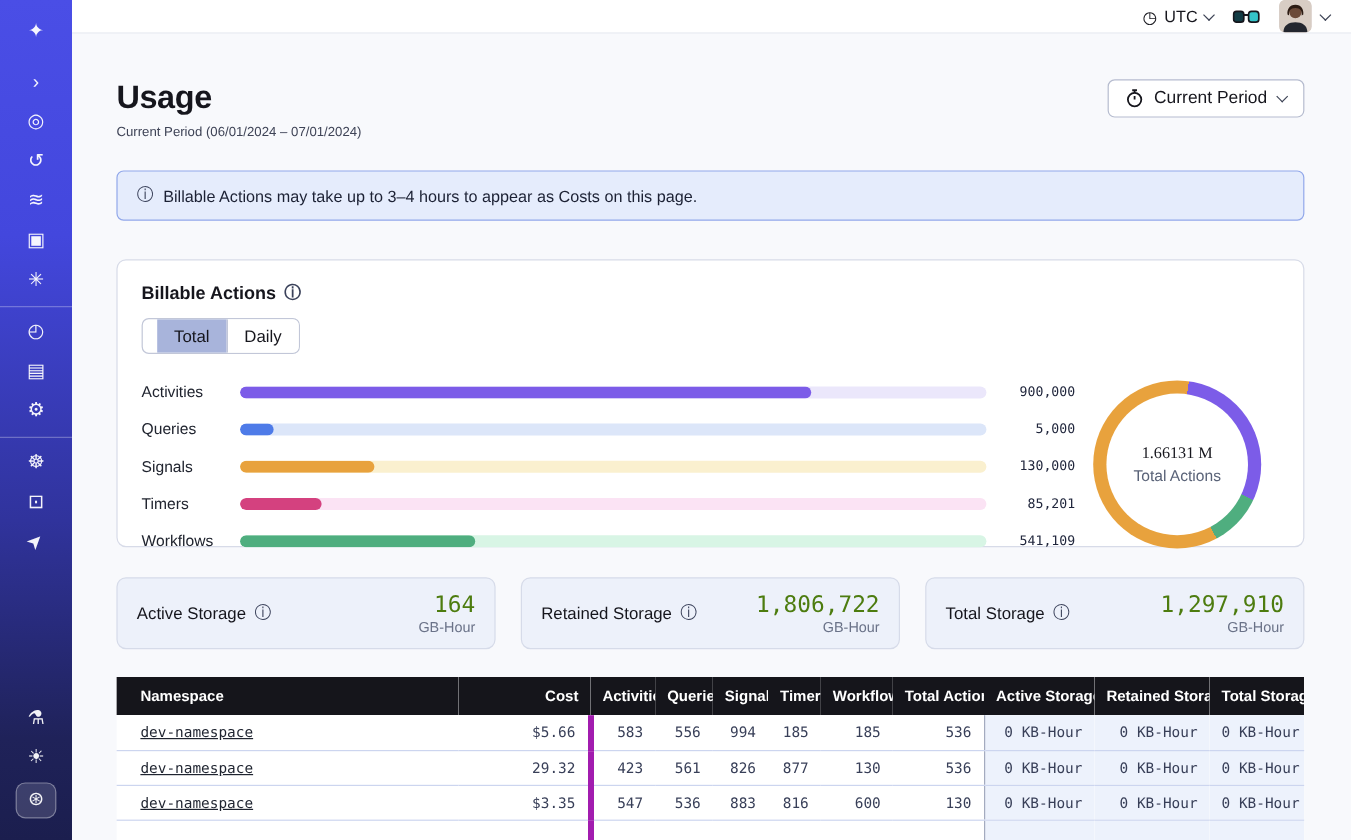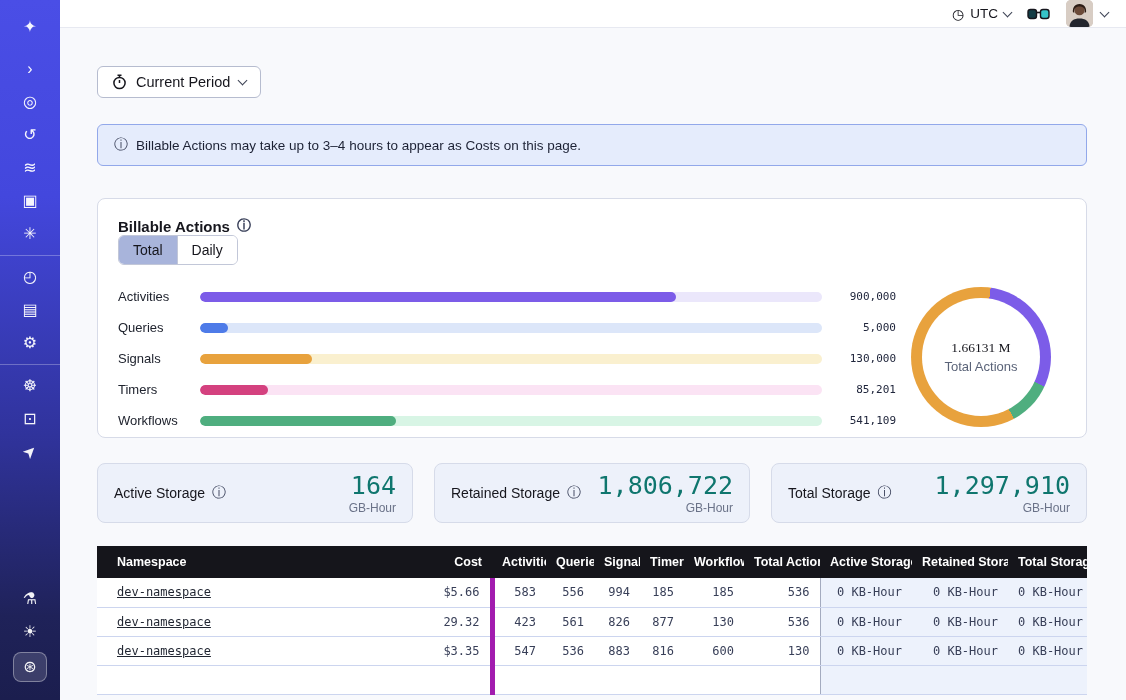--- a/index.html
+++ b/index.html
@@ -50,21 +50,21 @@
     margin-top:26px; height:42px; display:flex; align-items:center; gap:8px; padding:0 16px;
     background:#e5ecfc; border:1px solid #92a8ea; border-radius:6px; font-size:13.5px; color:#1c2134;
   }
   .info-glyph{ font-size:14px; color:#3a415a; font-style:normal; }
   
   .card{
     margin-top:32px; background:#fff; border:1px solid #d7dbe8; border-radius:8px;
     padding:18px 20px 20px; height:240px;
   }
   .card-title-row{ display:flex; align-items:center; gap:7px; font-size:15px; font-weight:700; color:#16161d; }
-  .tabs{ display:inline-flex; border:1px solid #c2c7d8; border-radius:6px; overflow:hidden; }
+  .tabs{ display:inline-flex; margin-top:12px; border:1px solid #c2c7d8; border-radius:6px; overflow:hidden;padding-left:12px; }
   .tab{ padding:6px 14px; font-size:14px; color:#16161d; background:#fff; cursor:pointer; }
   .tab + .tab{ border-left:1px solid #c2c7d8; }
   .tab.active{ background:#a8b4db; }
   .billable-body{ display:flex; margin-top:20px; }
   .bars{ flex:1; min-width:0; padding-top:4px; }
   .bar-row{ display:grid; grid-template-columns:72px 1fr 64px; column-gap:10px; align-items:center; margin-bottom:16px; }
   .bar-row:last-child{ margin-bottom:0; }
   .bar-label{ font-size:13px; color:#20242f; }
   .bar-track{ height:10px; border-radius:6px; position:relative; overflow:hidden; }
   .bar-fill{ position:absolute; left:0; top:0; bottom:0; border-radius:6px; }
@@ -78,21 +78,21 @@
   .donut-value{ font-family:Liberation Serif, serif; font-size:13.5px; color:#16161d; }
   .donut-label{ font-size:13px; color:#5a6378; margin-top:3px; }
   
   .storage-row{ margin-top:25px; display:flex; gap:21px; }
   .storage-card{
     flex:1; display:flex; justify-content:space-between; align-items:center;
     background:#edf1fa; border:1px solid #d6dbe9; border-radius:8px; padding:8px 16px; height:60px;
   }
   .storage-label{ display:flex; align-items:center; gap:7px; font-size:14px; color:#16161d; }
   .storage-right{ text-align:right; }
-  .storage-value{ font-family:"DejaVu Sans Mono", monospace; font-size:25px; color:#0f766e; }
+  .storage-value{ font-family:"DejaVu Sans Mono", monospace; font-size:19px; color:#4d7c0f; }
   .storage-unit{ font-size:12px; color:#6a7288; margin-top:1px; }
   
   .table-wrap{ margin-top:23px; height:166px; overflow:hidden; }
   table{ width:100%; border-collapse:collapse; background:#fff; table-layout:fixed; }
   thead th{
     background:#15151b; color:#fff; font-size:12.5px; font-weight:700; padding:9px 10px;
     text-align:right; white-space:nowrap; overflow:hidden;
   }
   thead th.c-namespace{ text-align:left; padding-left:20px; }
   tbody td{
@@ -165,20 +165,24 @@
             <path d="M3.5 27 c0-6 4.5-8.5 10-8.5 s10 2.5 10 8.5 Z" fill="#23262e"></path>
           </svg>
         </span>
         <span class="chev"></span>
       </div>
     </header>
 
     <div class="content">
 
       <div class="page-head">
+        <div>
+          <h1 class="page-title">Usage</h1>
+          <div class="page-subtitle">Current Period (06/01/2024 – 07/01/2024)</div>
+        </div>
         <button class="period-btn">
           <svg width="15" height="16" viewBox="0 0 15 16">
             <circle cx="7.5" cy="9" r="5.6" fill="none" stroke="#16161d" stroke-width="1.5"></circle>
             <path d="M5.5 1.2 h4 M7.5 1.2 v2.2 M7.5 9 v-3" stroke="#16161d" stroke-width="1.5" fill="none"></path>
           </svg>
           <span>Current Period</span>
           <span class="chev"></span>
         </button>
       </div>
 

